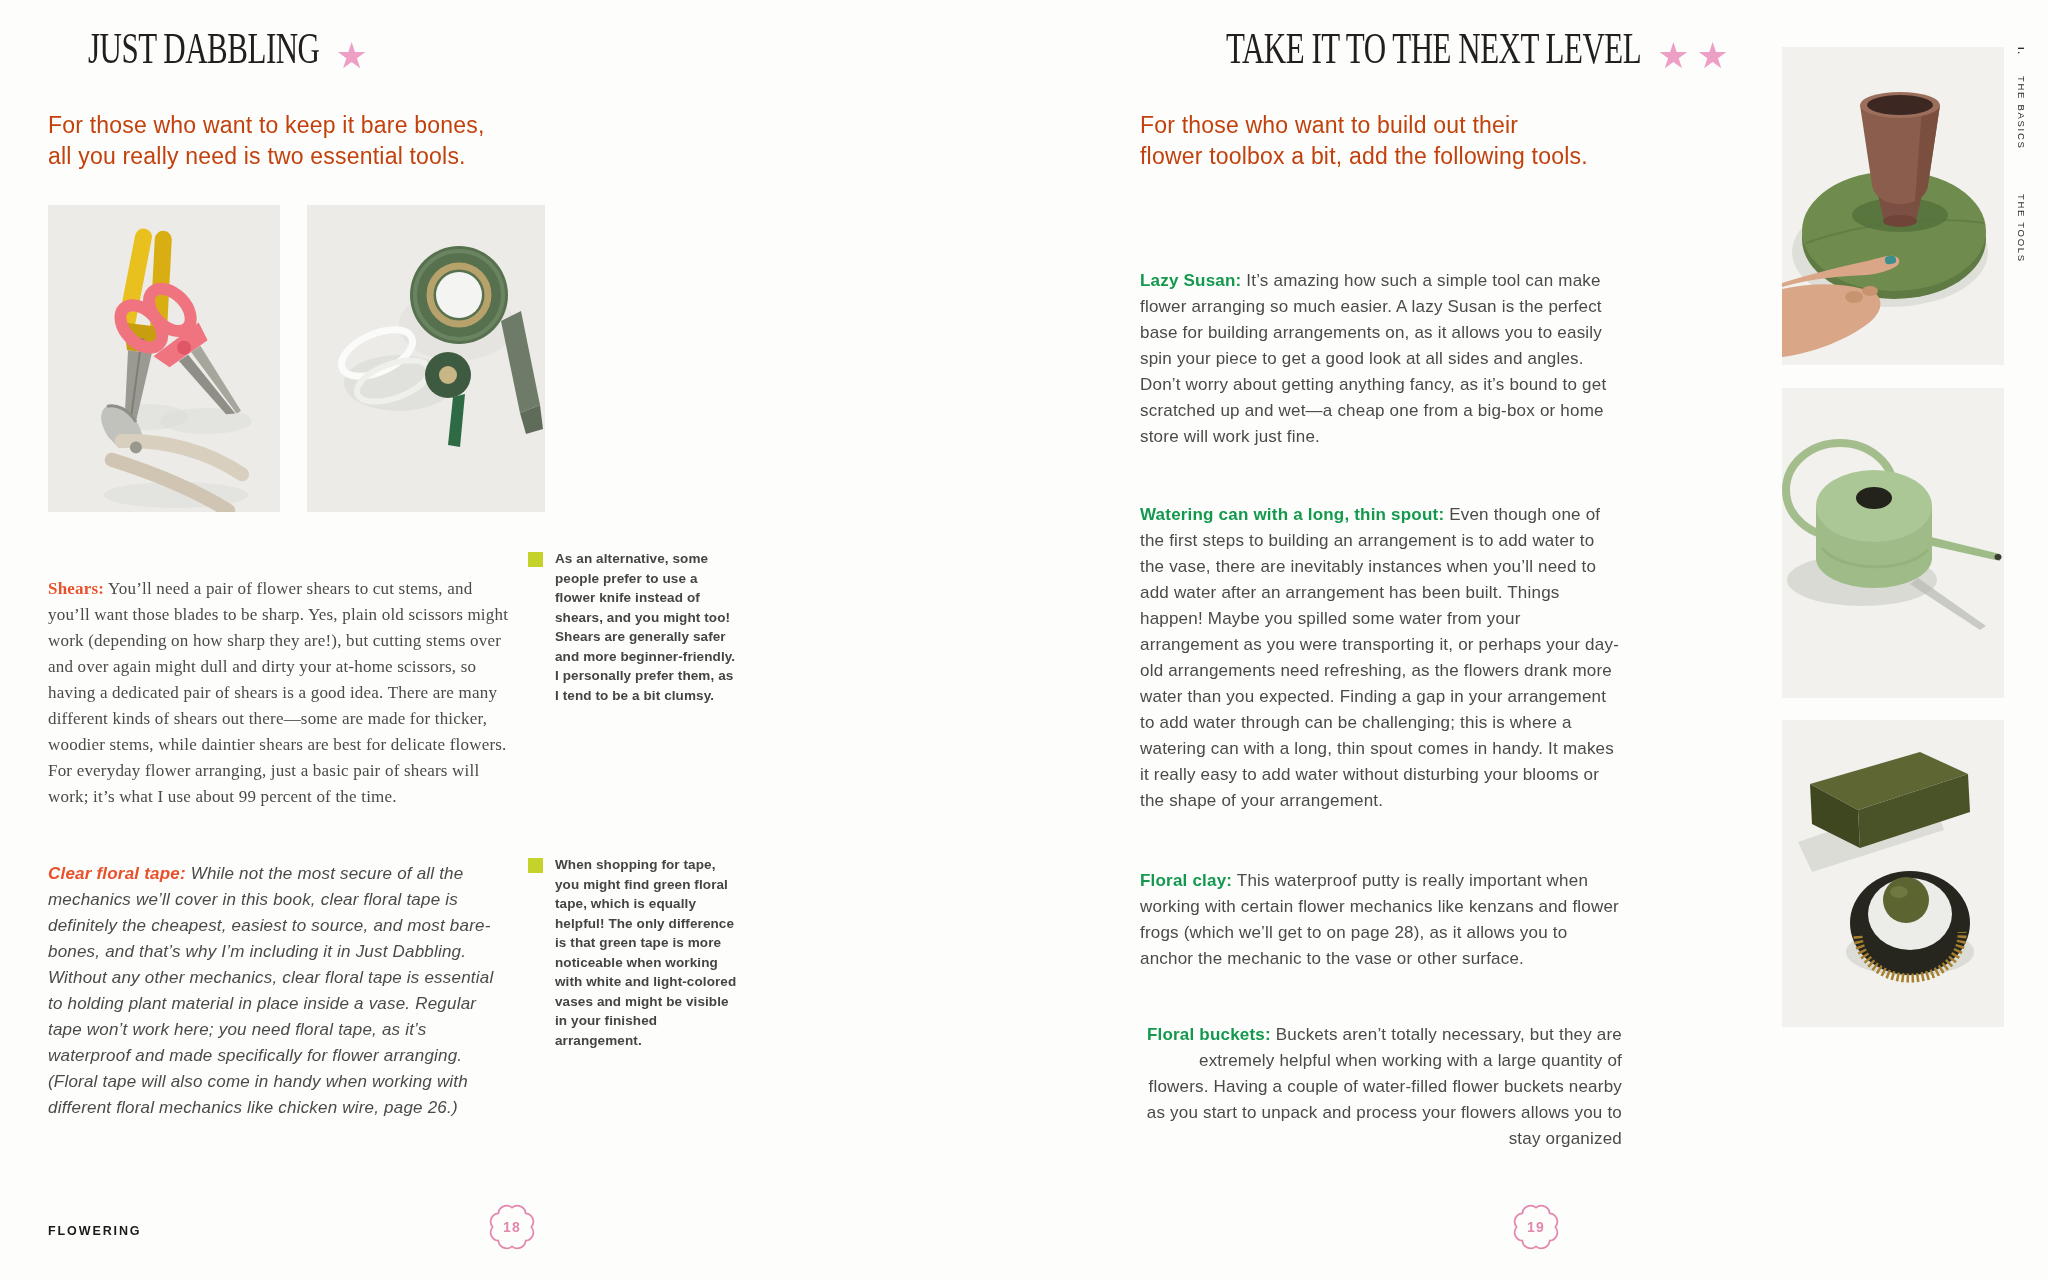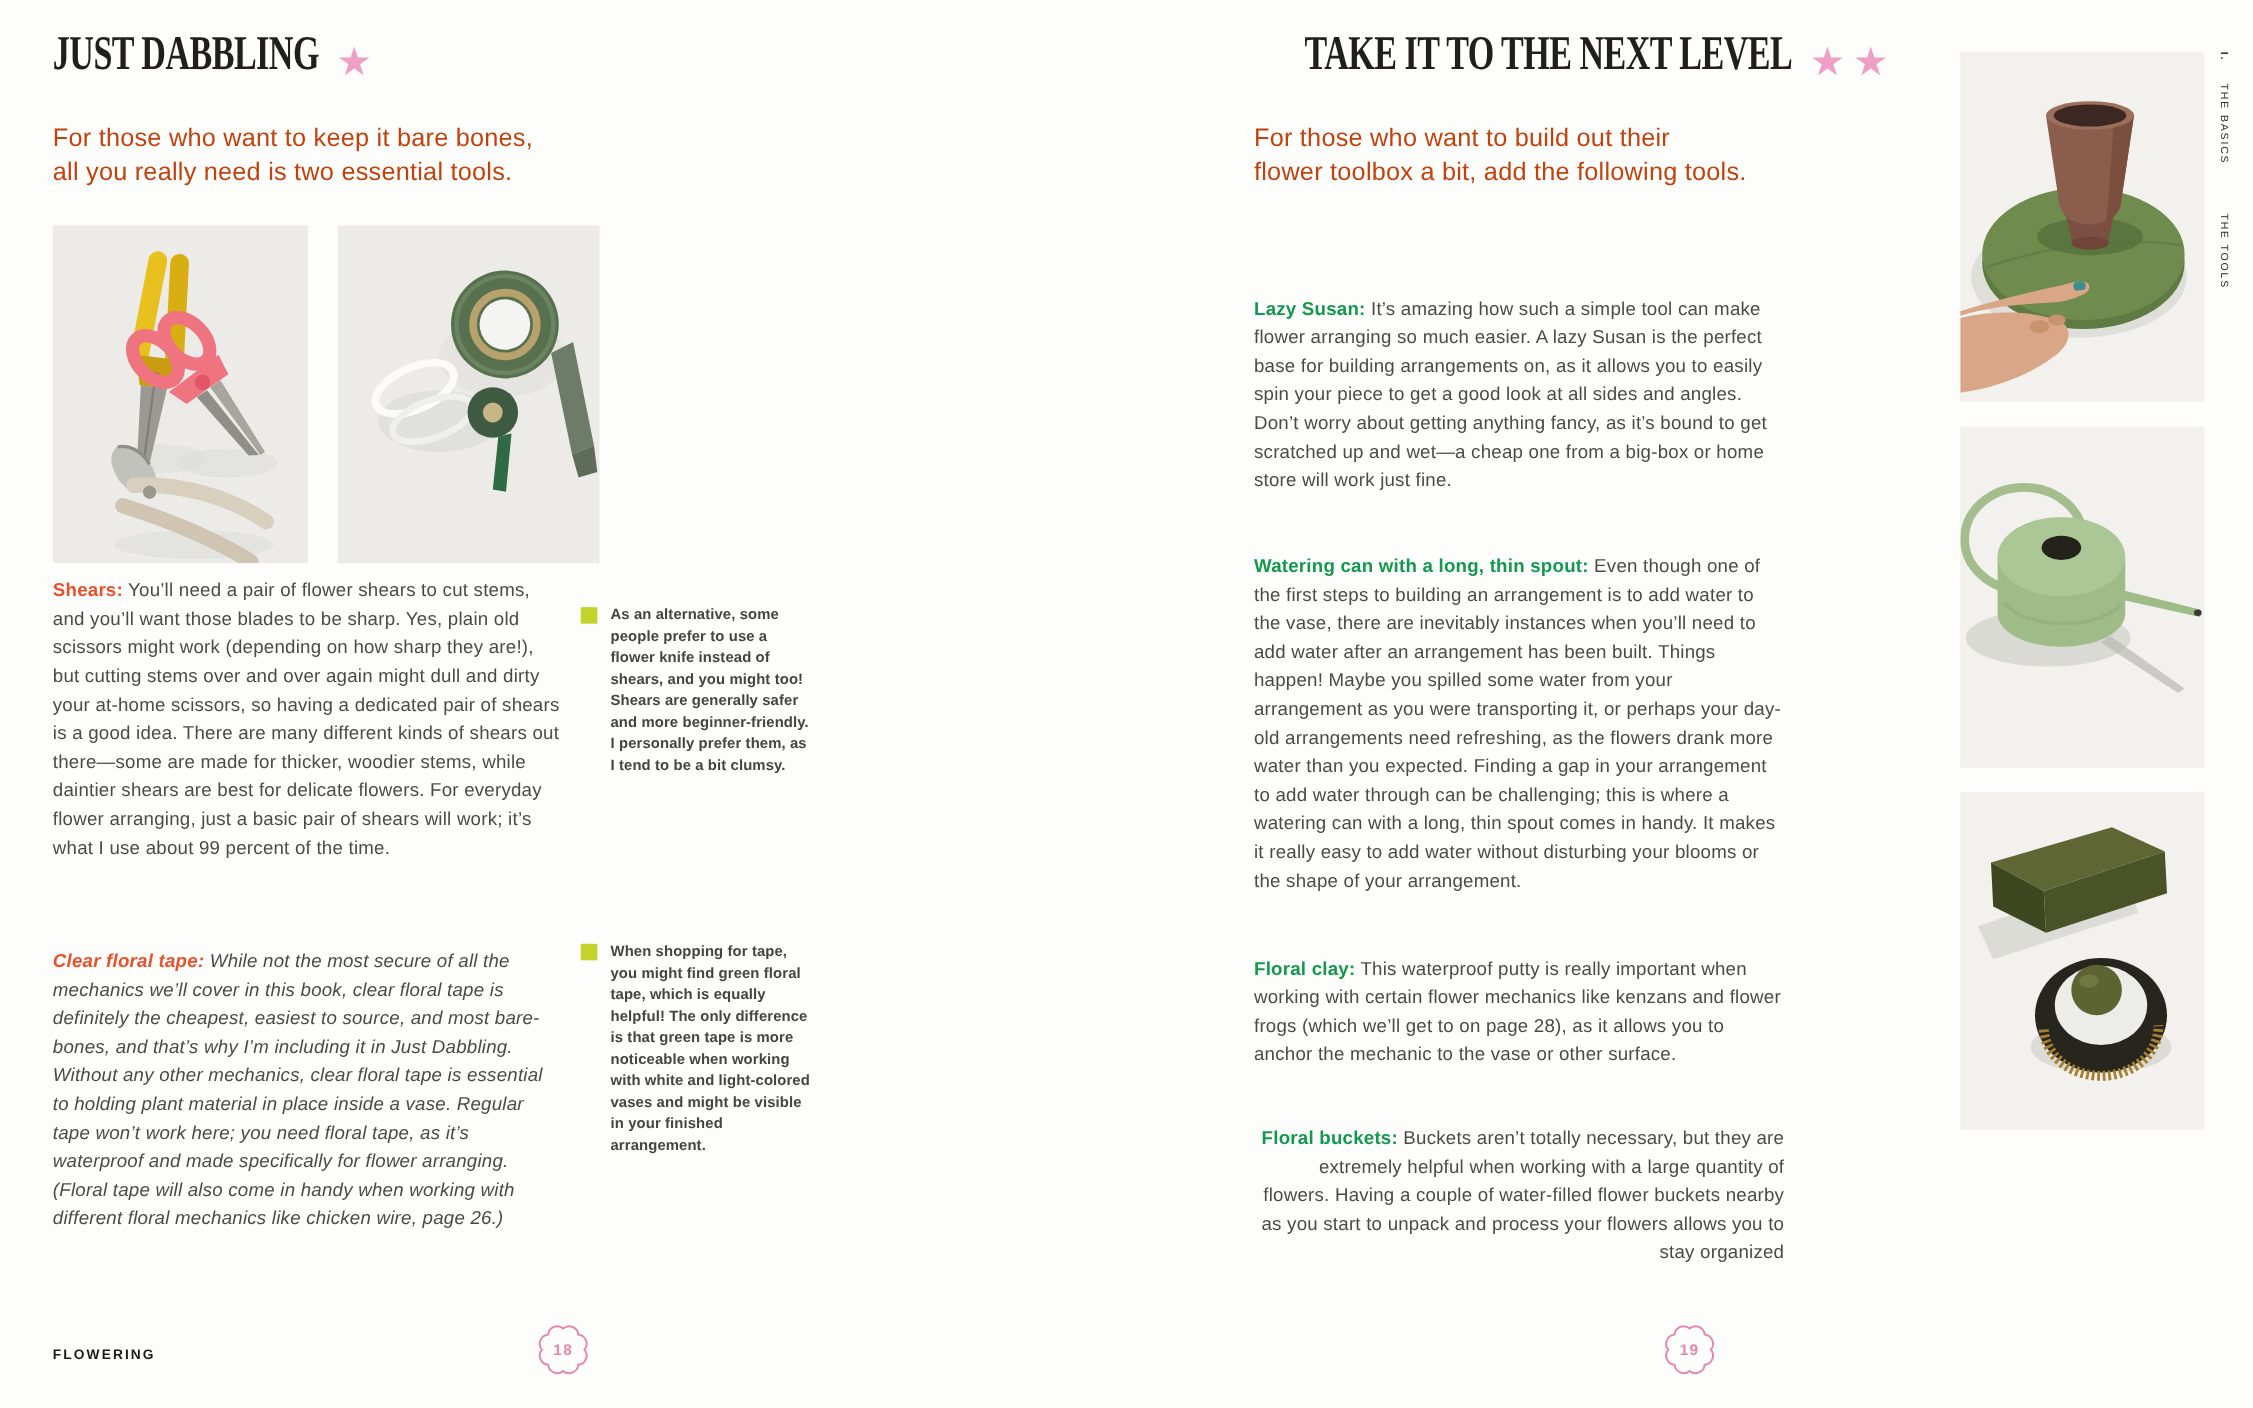--- a/index.html
+++ b/index.html
@@ -7,21 +7,21 @@
   body {
     position:relative;
     background:#fdfdfc;
     font-family:"Liberation Sans", sans-serif;
     overflow:hidden;
     color:#4b4a48;
   }
   .abs { position:absolute; }
 
   
-  .page-title { white-space:nowrap; font-family:"Liberation Serif", serif; font-weight:700; font-size:31px; color:#211e1c; }
+  .page-title { white-space:nowrap; font-family:"Liberation Serif", serif; font-weight:400; font-size:31px; color:#211e1c;margin-left:40px; }
   .title-text { display:inline-block; transform:scaleY(1.42); transform-origin:left bottom; letter-spacing:-0.5px; }
   .title-stars { display:inline-block; font-family:"DejaVu Sans", sans-serif; color:#ee9fc6; font-size:36px; margin-left:16px; letter-spacing:7px; vertical-align:-2px; line-height:1; }
 
   .intro { font-size:23px; line-height:31px; letter-spacing:0.2px; color:#c2410c; white-space:pre-line; }
 
   .entry { font-size:17px; line-height:26px; letter-spacing:0.2px; color:#4b4a48; }
   .entry .label { font-weight:700; }
   .label-orange { color:#e8512b; }
   .label-green  { color:#13994e; }
 
@@ -110,21 +110,21 @@
     </g>
 
     <g>
       <circle cx="141" cy="170" r="23" fill="#3e5a41"></circle>
       <circle cx="141" cy="170" r="9" fill="#c9b687"></circle>
       <polygon points="146,192 158,189 153,242 141,240" fill="#2e6b45"></polygon>
     </g>
   </svg>
 </figure>
 
-<p class="entry abs" style="left:48px; top:524px; width:464px;">
+<p class="entry abs" style="left:48px; top:576px; width:464px;font-family:Liberation Serif, serif;">
   <span class="label label-orange">Shears:</span>
   <span>You’ll need a pair of flower shears to cut stems, and you’ll want those blades to be sharp. Yes, plain old scissors might work (depending on how sharp they are!), but cutting stems over and over again might dull and dirty your at-home scissors, so having a dedicated pair of shears is a good idea. There are many different kinds of shears out there—some are made for thicker, woodier stems, while daintier shears are best for delicate flowers. For everyday flower arranging, just a basic pair of shears will work; it’s what I use about 99 percent of the time.</span>
 </p>
 
 <p class="entry abs" style="left:48px; top:861px; width:464px;font-style:italic;">
   <span class="label label-orange">Clear floral tape:</span>
   <span>While not the most secure of all the mechanics we’ll cover in this book, clear floral tape is definitely the cheapest, easiest to source, and most bare-bones, and that’s why I’m including it in Just Dabbling. Without any other mechanics, clear floral tape is essential to holding plant material in place inside a vase. Regular tape won’t work here; you need floral tape, as it’s waterproof and made specifically for flower arranging. (Floral tape will also come in handy when working with different floral mechanics like chicken wire, page 26.)</span>
 </p>
 
 <div class="sidenote abs" style="left:528px; top:549px;">

